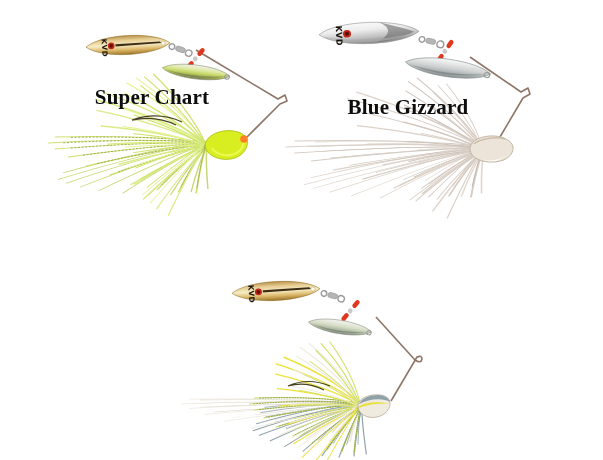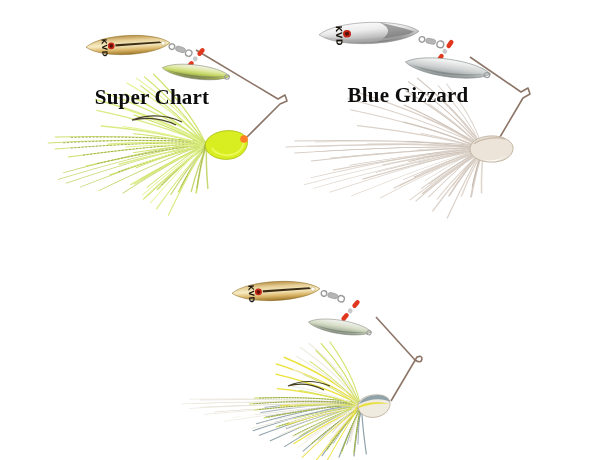--- a/index.html
+++ b/index.html
@@ -14,21 +14,21 @@
     font-weight:bold;
     font-size:21px;
     line-height:22px;
     color:#0d0d0d;
     text-align:center;
     letter-spacing:0.2px;
     white-space:nowrap;
     z-index:5;
   }
   #label-super-chart{left:52px;top:86px;width:200px;}
-  #label-blue-gizzard{left:308px;top:84px;width:200px;}
+  #label-blue-gizzard{left:308px;top:96px;width:200px;}
   #label-chartreuse-sexy-shad{left:180px;top:348px;width:240px;}
   svg{position:absolute;left:0;top:0;z-index:1;}
 </style>
 </head>
 <body>
 
 <div class="stage">
 
 <svg width="603" height="460" viewBox="0 0 603 460">
   <defs>

